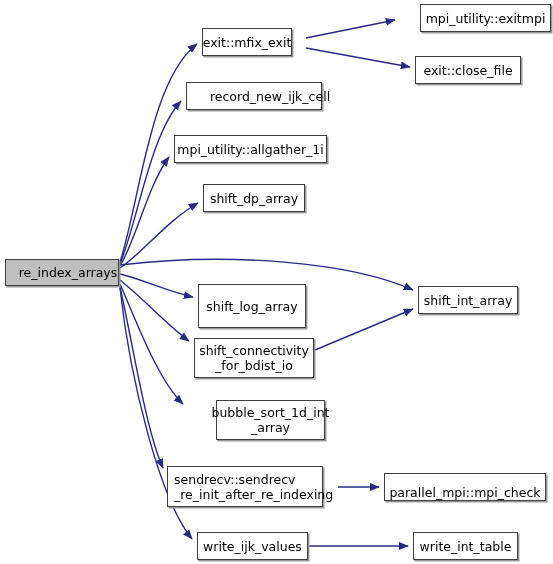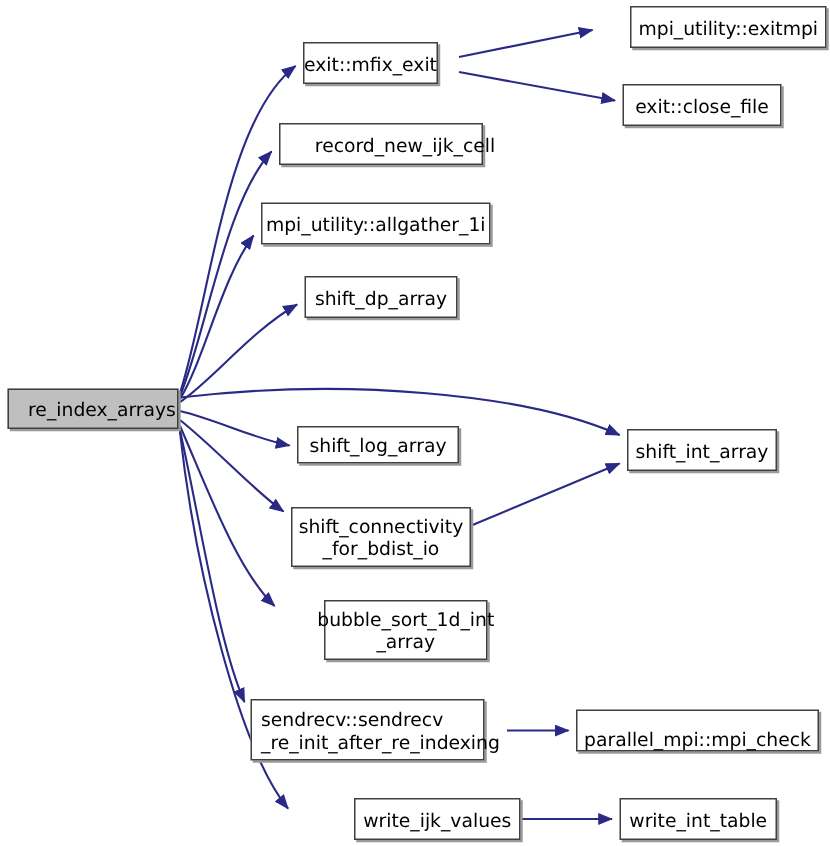--- a/index.html
+++ b/index.html
@@ -86,25 +86,25 @@
       </g>
   </svg>
   <div id="nodes">
       <div class="node root" style="left: 5px; top: 259px; width: 114px; height: 27px; border-color: rgb(63, 63, 63); background: rgb(191, 191, 191);"><span class="node-label">re_index_arrays</span></div>
       <div class="node" style="left: 202px; top: 28px; width: 90px; height: 28px; border-color: rgb(63, 63, 63);"><span class="node-label">exit::mfix_exit</span></div>
       <div class="node" style="left: 400px; top: 4px; width: 131px; height: 28px; border-color: rgb(63, 63, 63); margin-left: 20px;"><span class="node-label">mpi_utility::exitmpi</span></div>
       <div class="node" style="left: 415px; top: 56px; width: 106px; height: 28px; border-color: rgb(63, 63, 63);"><span class="node-label">exit::close_file</span></div>
       <div class="node" style="left: 186px; top: 82px; width: 136px; height: 28px; border-color: rgb(63, 63, 63); padding-left: 32px;"><span class="node-label">record_new_ijk_cell</span></div>
       <div class="node" style="left: 174px; top: 135px; width: 153px; height: 28px; border-color: rgb(63, 63, 63);"><span class="node-label">mpi_utility::allgather_1i</span></div>
       <div class="node" style="left: 203px; top: 184px; width: 102px; height: 28px; border-color: rgb(63, 63, 63);"><span class="node-label">shift_dp_array</span></div>
-      <div class="node" style="left: 198px; top: 284px; width: 108px; height: 25px; border-color: rgb(63, 63, 63);"><span class="node-label">shift_log_array</span></div>
+      <div class="node" style="left: 198px; top: 284px; width: 108px; height: 44px; border-color: rgb(63, 63, 63);"><span class="node-label">shift_log_array</span></div>
       <div class="node" style="left: 194px; top: 338px; width: 120px; height: 40px; border-color: rgb(63, 63, 63);"><span class="node-label">shift_connectivity
 _for_bdist_io</span></div>
       <div class="node" style="left: 418px; top: 286px; width: 100px; height: 28px; border-color: rgb(63, 63, 63);"><span class="node-label">shift_int_array</span></div>
       <div class="node" style="left: 188px; top: 400px; width: 109px; height: 40px; border-color: rgb(63, 63, 63); margin-left: 28px;"><span class="node-label">bubble_sort_1d_int
 _array</span></div>
       <div class="node leftalign" style="left: 167px; top: 466px; width: 156px; height: 41px; border-color: rgb(63, 63, 63);"><span class="node-label">sendrecv::sendrecv
 _re_init_after_re_indexing</span></div>
       <div class="node" style="left: 384px; top: 473px; width: 162px; height: 28px; border-color: rgb(63, 63, 63); align-items: flex-end;"><span class="node-label">parallel_mpi::mpi_check</span></div>
-      <div class="node" style="left: 197px; top: 532px; width: 111px; height: 28px; border-color: rgb(63, 63, 63); margin-left: 39px;"><span class="node-label">write_ijk_values</span></div>
+      <div class="node" style="left: 197px; top: 532px; width: 111px; height: 28px; border-color: rgb(63, 63, 63);"><span class="node-label">write_ijk_values</span></div>
       <div class="node" style="left: 413px; top: 532px; width: 105px; height: 28px; border-color: rgb(63, 63, 63);"><span class="node-label">write_int_table</span></div>
     </div>
 </div>
 
 </body></html>

